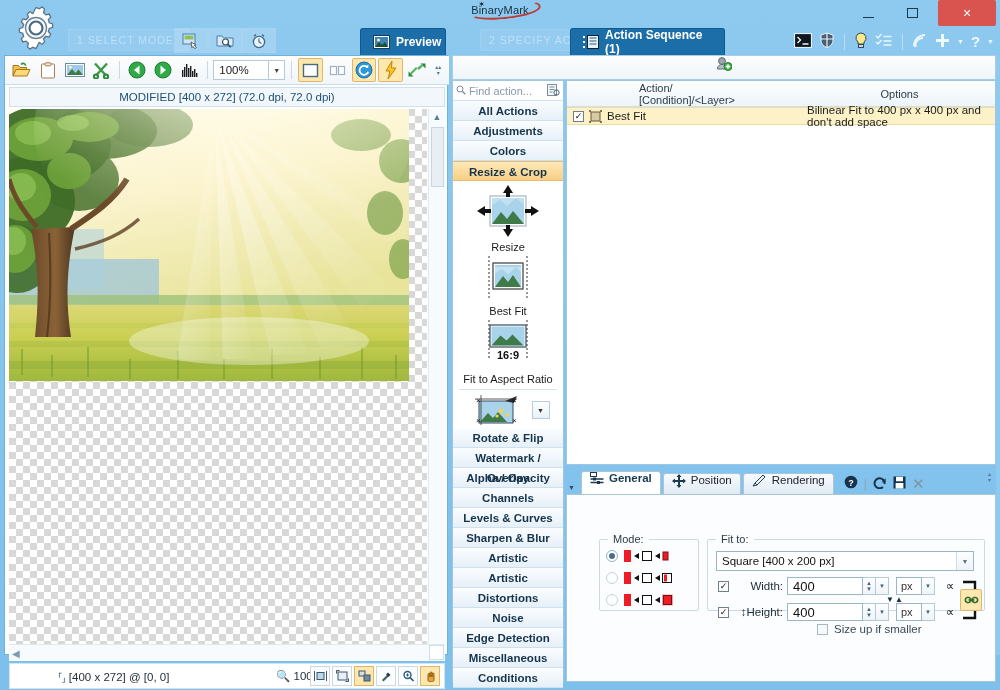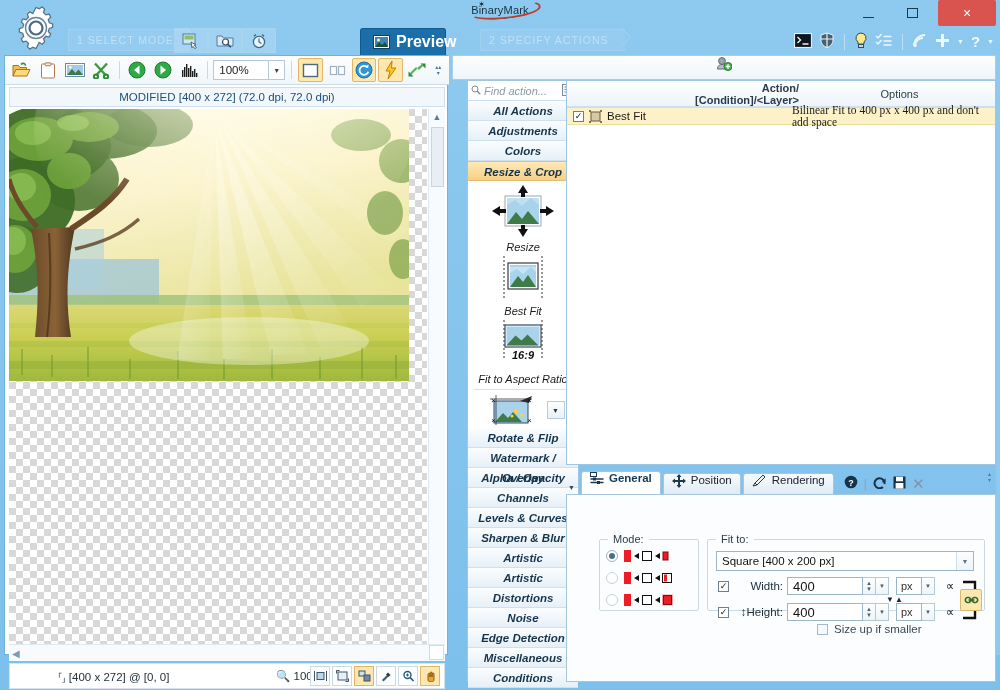--- a/index.html
+++ b/index.html
@@ -80,21 +80,21 @@
 
   .mini-btn {
     position:absolute; top:0; width:34px; height:25px;
     border:1px solid #a9d4ef; background:rgba(255,255,255,0.18);
     display:flex;align-items:center;justify-content:center;
   }
   .tab-main {
     position:absolute; top:0px; height:27px;
     background:#1c6ea8; color:#fff;
     display:flex; align-items:center; gap:6px;
-    padding:0 12px; font-weight:bold; font-size:16px;
+    padding:0 12px; font-weight:bold; font-size:12px;
     border-radius:3px 3px 0 0;
     border:1px solid #0f5a8f; border-bottom:none;
   }
   .tab-main .tabicon { display:flex; align-items:center; }
   .tab-notch {
     position:absolute; bottom:-7px; left:50%; margin-left:-8px;
     width:0;height:0;border-left:8px solid transparent;
     border-right:8px solid transparent;border-top:7px solid #1c6ea8;
   }
   #tab-preview { left:360px; width:86px; }
@@ -183,22 +183,22 @@
     position:absolute; left:4px; top:654px; width:444px; height:28px;
     background:linear-gradient(#fbfdfe,#eaf3f9);
     border:1px solid #6fb3dc;
     color:#22506f; font-size:11.5px;
     display:flex; align-items:center; justify-content:center;
   }
   #snap-chev { position:absolute; right:10px; color:#2d6d9c; font-size:12px;}
 
   
   #catcol {
-    position:absolute; left:467px; top:80px; width:112px; height:602px;
-    background:#fff; border:1px solid #9fc6e0;font-style:italic;
+    position:absolute; left:452px; top:80px; width:112px; height:602px;
+    background:#fff; border:1px solid #9fc6e0;
   }
   #findbox {
     height:20px; border-bottom:1px solid #cfe1ee; background:#fff;
     display:flex; align-items:center; padding:0 3px; gap:3px;
     color:#8a9aa6; font-size:11px;
   }
   .cat {
     height:20px; line-height:20px; text-align:center;
     font-weight:bold; font-size:11.5px; color:#15334a;
     background:linear-gradient(#fbfdff,#e6f0f8);
@@ -220,21 +220,21 @@
 
   
   #seqpane {
     position:absolute; left:566px; top:80px; width:430px; height:385px;
     background:#fff; border:1px solid #9fc6e0;
   }
   #seq-head {
     height:26px; background:linear-gradient(#fdfefe,#edf4f9);
     border-bottom:1px solid #cfe1ee; position:relative; color:#2a3c49; font-size:11px;
   }
-  #seq-head .h1 { position:absolute; left:72px; top:1px; width:160px; text-align:right; line-height:12px;font-weight:bold;}
+  #seq-head .h1 { position:absolute; left:72px; top:1px; width:160px; text-align:left; line-height:12px;}
   #seq-head .h2 { position:absolute; left:240px; top:7px; width:185px; text-align:center;}
   #seq-row {
     position:absolute; left:0; top:26px; width:428px; height:18px;
     background:#fdf1c8; border-top:1px solid #ecdda0; border-bottom:1px solid #ecdda0;
     display:flex; align-items:center; font-size:11.5px; color:#1c1c1c;
   }
   .cbx {
     width:11px;height:11px;border:1px solid #6f7f8c;background:#fff;
     display:flex;align-items:center;justify-content:center;font-size:9px;color:#111;line-height:1;
   }
@@ -393,20 +393,35 @@
         </svg>
       </span>
       <span>Preview</span>
       <i class="tab-notch"></i>
     </div>
 
     <div class="step-chip" id="chip-specify">
       <span>2 SPECIFY ACTIONS</span>
     </div>
 
+    <div class="tab-main" id="tab-actionseq">
+      <span class="tabicon">
+        <svg width="16" height="14" viewBox="0 0 16 14">
+          <g fill="#fff">
+            <rect x="0" y="1" width="2" height="2"></rect>
+              <rect x="0" y="6" width="2" height="2"></rect>
+              <rect x="0" y="11" width="2" height="2"></rect>
+          </g>
+          <rect x="4.5" y="0.5" width="11" height="13" fill="#e9f2f8" stroke="#123"></rect>
+          <path d="M6.5 3h7M6.5 6h7M6.5 9h7" stroke="#2b5a7c" stroke-width="1.1"></path>
+        </svg>
+      </span>
+      <span>Action Sequence (1)</span>
+      <i class="tab-notch"></i>
+    </div>
 
     <div id="topright-icons">
       <span>
         <svg width="18" height="15" viewBox="0 0 18 15">
           <rect x="0.5" y="0.5" width="17" height="14" fill="#10161b" stroke="#dff0fb" stroke-width="1.2"></rect>
           <path d="M3.5 4l3 3-3 3M8.5 11h6" stroke="#eaf6ff" stroke-width="1.4" fill="none"></path>
         </svg>
       </span>
       <span>
         <svg width="16" height="16" viewBox="0 0 16 16">
@@ -943,21 +958,21 @@
             <span>✓</span>
           </span>
       </span>
       <span style="margin-right:5px;display:flex;">
         <svg width="13" height="13" viewBox="0 0 13 13">
           <rect x="2" y="2" width="9" height="9" fill="#d8c9a5" stroke="#6b5a38"></rect>
           <path d="M0 1h2M11 1h2M0 12h2M11 12h2M1 0v2M1 11v2M12 0v2M12 11v2" stroke="#6b5a38" stroke-width="1.2"></path>
         </svg>
       </span>
       <span>Best Fit</span>
-      <span style="position:absolute;left:225px;font-family:Liberation Serif, serif;">Bilinear Fit to 400 px x 400 px and don't add space</span>
+      <span style="position:absolute;left:240px;">Bilinear Fit to 400 px x 400 px and don't add space</span>
     </div>
   </div>
 
   <div id="proppane">
     <div id="prop-tabs">
       <span style="padding:0 6px 4px 2px;font-size:7px;color:#2b4d66;">▼</span>
 
       <div class="ptab sel">
         <span>
           <svg width="14" height="13" viewBox="0 0 14 13">

